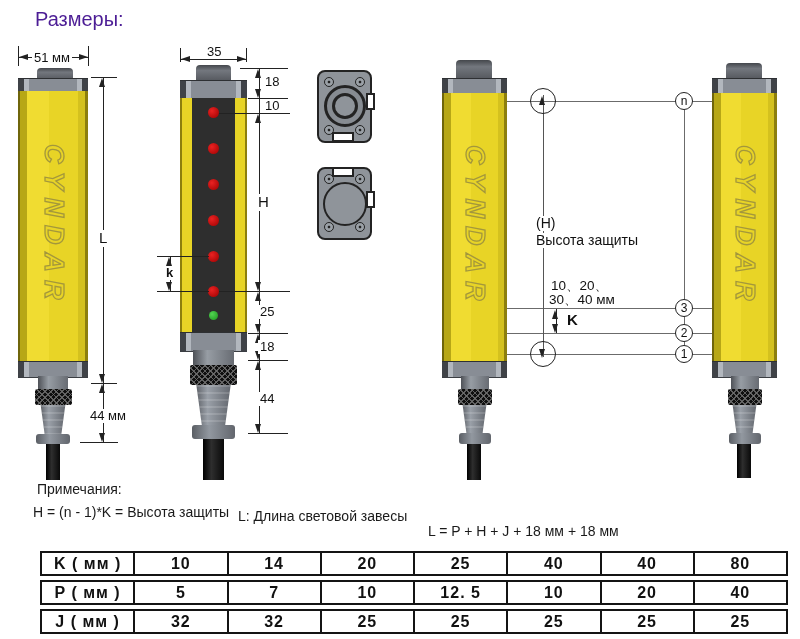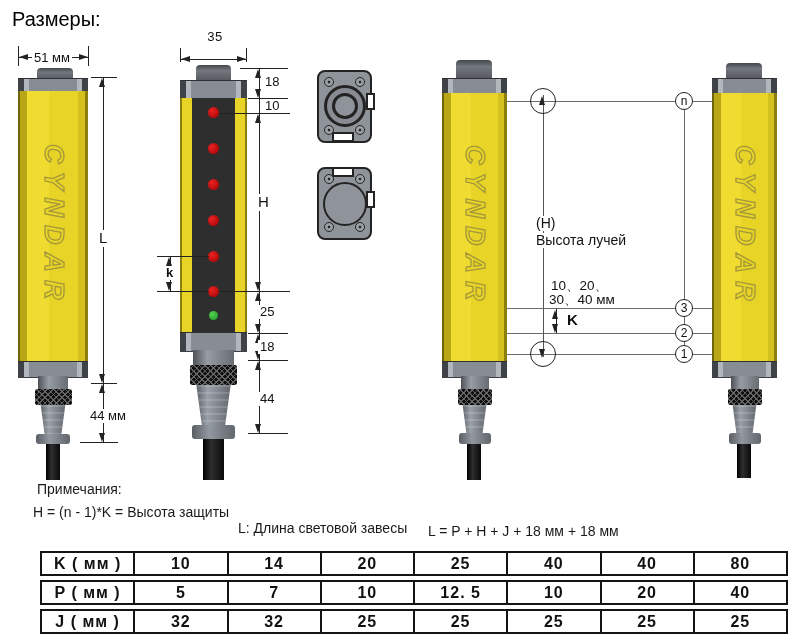--- a/index.html
+++ b/index.html
@@ -1,18 +1,18 @@
 <!DOCTYPE html>
 <html><head>
 <meta charset="utf-8">
 <style>
   html,body{margin:0;padding:0;background:#fff;}
   #canvas{position:relative;width:800px;height:639px;background:#fff;overflow:hidden;
           font-family:"Liberation Sans",sans-serif;color:#111;}
-  .title{position:absolute;font-size:20px;color:#000000;}
+  .title{position:absolute;font-size:20px;color:#4c1d95;margin-left:23px;}
   
   .hl{position:absolute;height:1px;background:#222;}
   .vl{position:absolute;width:1px;background:#222;}
   .ghl{position:absolute;height:1px;background:#6b6b6b;}
   .gvl{position:absolute;width:1px;background:#6b6b6b;}
   .a{position:absolute;width:0;height:0;border:3.5px solid transparent;}
   .a.l{border-left:0;border-right:9px solid #222;}
   .a.r{border-right:0;border-left:9px solid #222;}
   .a.u{border-top:0;border-bottom:9px solid #222;}
   .a.d{border-bottom:0;border-top:9px solid #222;}
@@ -120,21 +120,21 @@
   <div class="knurl" style="left:190px;top:365px;width:47px;height:20px;"></div>
   <div class="taper" style="left:194px;top:385px;width:39px;height:40px;"></div>
   <div class="flange" style="left:192px;top:425px;width:43px;height:14px;"></div>
   <div class="cable" style="left:203px;top:439px;width:21px;height:41px;"></div>
 
   <div class="vl" style="left:180px;top:48px;height:14px;"></div>
   <div class="vl" style="left:246px;top:48px;height:14px;"></div>
   <div class="hl" style="left:181px;top:59px;width:65px;"></div>
   <div class="a l" style="left:181px;top:56px;"></div>
   <div class="a r" style="left:237px;top:56px;"></div>
-  <div class="dim" style="left:205px;top:31px;font-family:Liberation Mono, monospace;">35</div>
+  <div class="dim" style="left:205px;top:45px;">35</div>
 
   <div class="vl" style="left:259px;top:68px;height:365px;"></div>
   <div class="hl" style="left:240px;top:68px;width:48px;"></div>
   <div class="hl" style="left:248px;top:98px;width:40px;"></div>
   <div class="hl" style="left:219px;top:113px;width:71px;"></div>
   <div class="hl" style="left:219px;top:291px;width:71px;"></div>
   <div class="hl" style="left:248px;top:333px;width:40px;"></div>
   <div class="hl" style="left:248px;top:360px;width:40px;"></div>
   <div class="hl" style="left:248px;top:433px;width:40px;"></div>
   <div class="a u" style="left:255px;top:69px;"></div>
@@ -230,27 +230,27 @@
   <div class="circ" style="left:675px;top:345px;">
       <span>1</span>
     </div>
 
   <div class="vl" style="left:556px;top:309px;height:24px;"></div>
   <div class="a u" style="left:552px;top:310px;"></div>
   <div class="a d" style="left:552px;top:324px;"></div>
   <div class="dim" style="left:565px;top:312px;font-size:15px;font-weight:600;">K</div>
 
   <div class="dim" style="left:534px;top:216px;font-size:14px;">(H)</div>
-  <div class="dim" style="left:534px;top:233px;font-size:14px;">Высота лучей</div>
+  <div class="dim" style="left:534px;top:233px;font-size:14px;">Высота защиты</div>
   <div class="dim" style="left:549px;top:279px;font-size:13.5px;">10、20、</div>
   <div class="dim" style="left:547px;top:293px;font-size:13.5px;">30、40 мм</div>
 
   <div class="note" style="left:37px;top:481px;">Примечания:</div>
   <div class="note" style="left:33px;top:504px;">H = (n - 1)*K = Высота защиты</div>
-  <div class="note" style="left:238px;top:520px;">L: Длина световой завесы</div>
+  <div class="note" style="left:238px;top:508px;">L: Длина световой завесы</div>
   <div class="note" style="left:428px;top:523px;">L = P + H + J + 18 мм + 18 мм</div>
 
   <div class="dtable">
     <div class="trow">
       <div class="tcell">K ( мм )</div>
       <div class="tcell">10</div>
       <div class="tcell">14</div>
       <div class="tcell">20</div>
       <div class="tcell">25</div>
       <div class="tcell">40</div>

